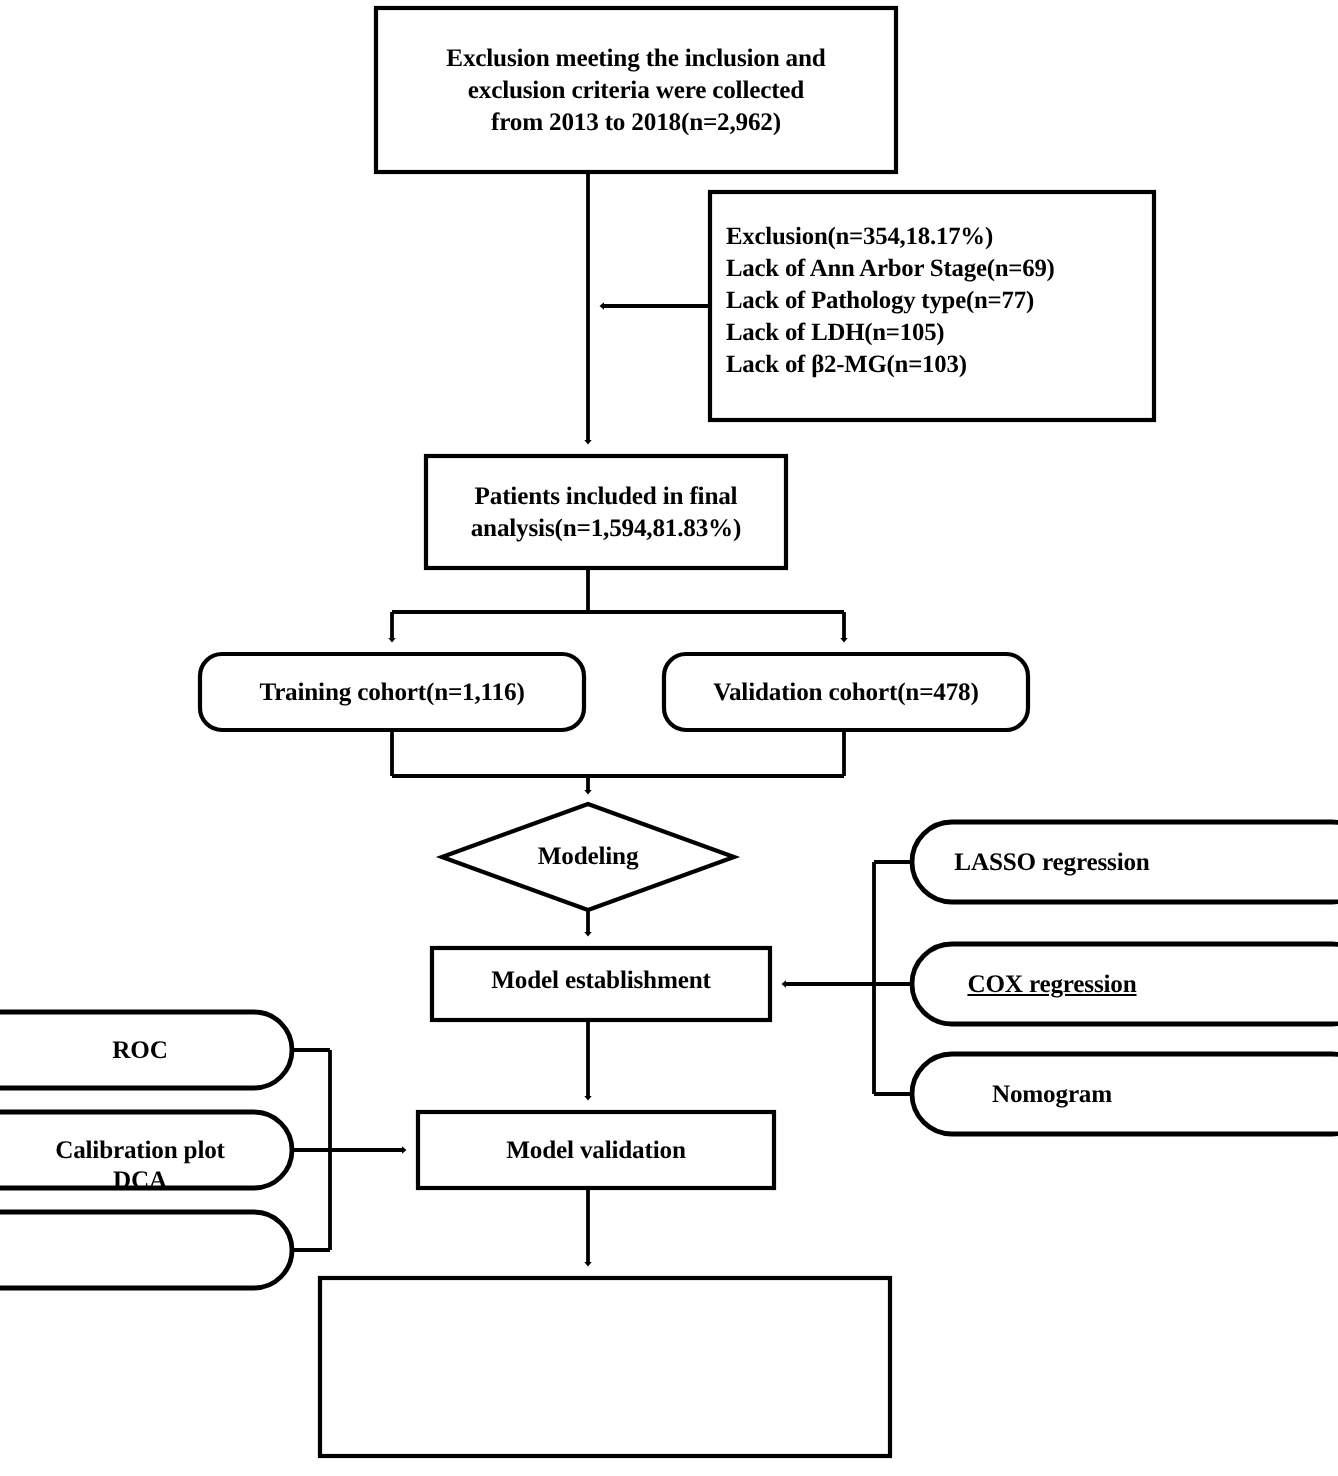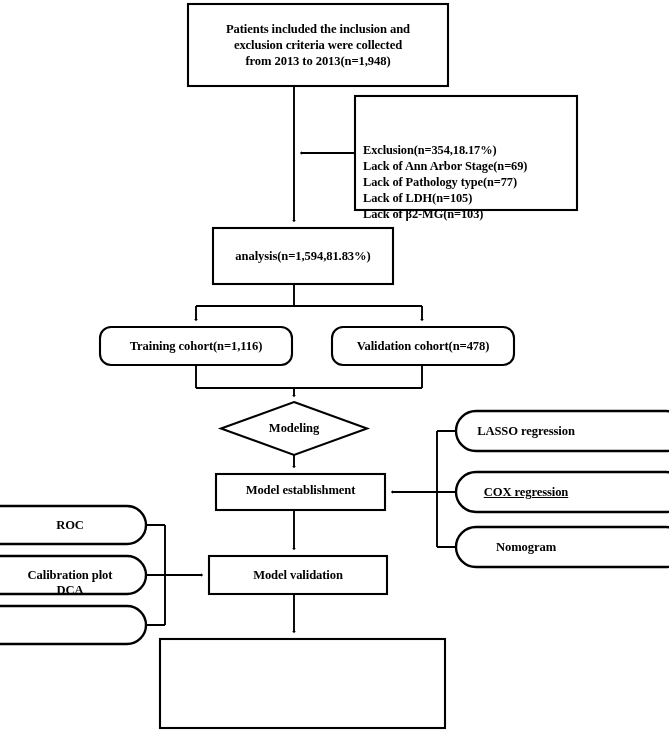--- a/index.html
+++ b/index.html
@@ -116,34 +116,35 @@
       <path d="M 294,510 L 294,549" marker-end="url(#arrow-down)"></path>
 
       <path d="M 146,525 L 165,525 M 146,575 L 165,575 M 146,625 L 165,625 M 165,525 L 165,625"></path>
       <path d="M 165,575 L 202,575" marker-end="url(#arrow-right)"></path>
 
       <path d="M 294,594 L 294,632" marker-end="url(#arrow-down)"></path>
     </g>
   </svg>
 
   <div class="node-label t13" style="left:188px; top:4px; width:260px; height:82px;">
-    <span class="ln">Patients included the inclusion and</span>
+    <span class="ln">Exclusion meeting the inclusion and</span>
     <span class="ln">exclusion criteria were collected</span>
-    <span class="ln">from 2013 to 2013(n=1,948)</span>
-  </div>
-
-  <div class="node-label t125" style="left:363px; top:112px; width:214px; height:142px; align-items:flex-start; text-align:left;">
+    <span class="ln">from 2013 to 2018(n=2,962)</span>
+  </div>
+
+  <div class="node-label t125" style="left:363px; top:80px; width:214px; height:142px; align-items:flex-start; text-align:left;">
     <span class="ln">Exclusion(n=354,18.17%)</span>
     <span class="ln">Lack of Ann Arbor Stage(n=69)</span>
     <span class="ln">Lack of Pathology type(n=77)</span>
     <span class="ln">Lack of LDH(n=105)</span>
     <span class="ln">Lack of β2-MG(n=103)</span>
   </div>
 
   <div class="node-label t13" style="left:213px; top:228px; width:180px; height:56px;">
+    <span class="ln">Patients included in final</span>
     <span class="ln">analysis(n=1,594,81.83%)</span>
   </div>
 
   <div class="node-label t13" style="left:100px; top:327px; width:192px; height:38px;">
     <span class="ln">Training cohort(n=1,116)</span>
   </div>
 
   <div class="node-label t13" style="left:332px; top:327px; width:182px; height:38px;">
     <span class="ln">Validation cohort(n=478)</span>
   </div>

